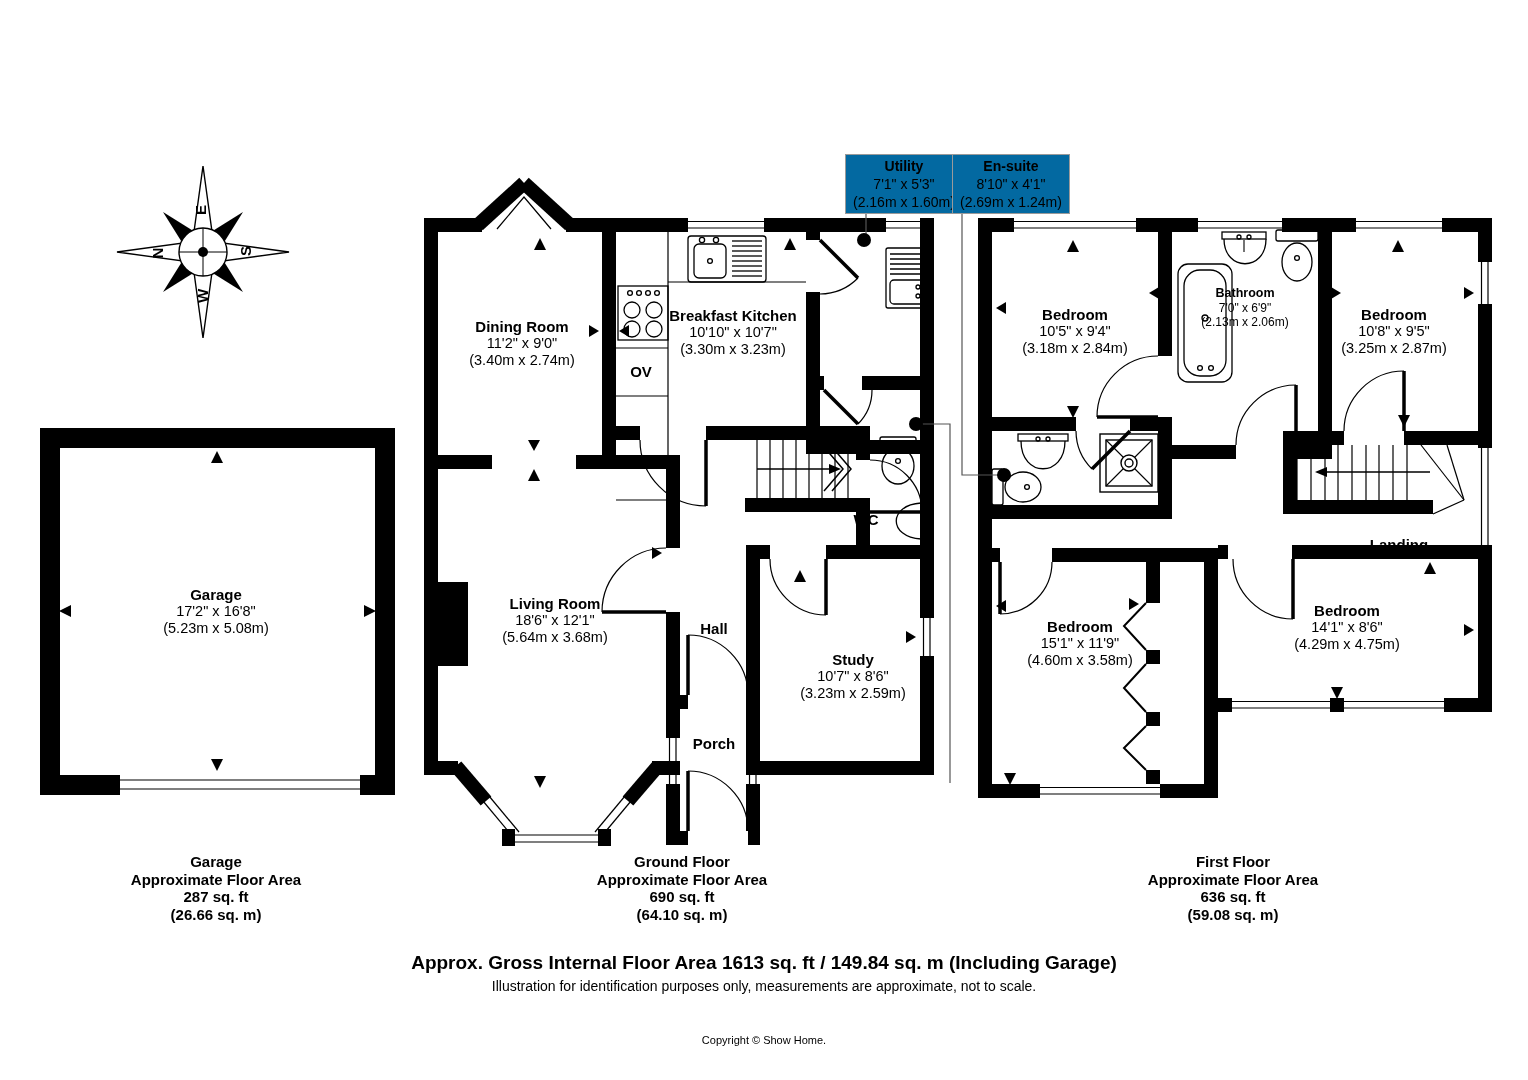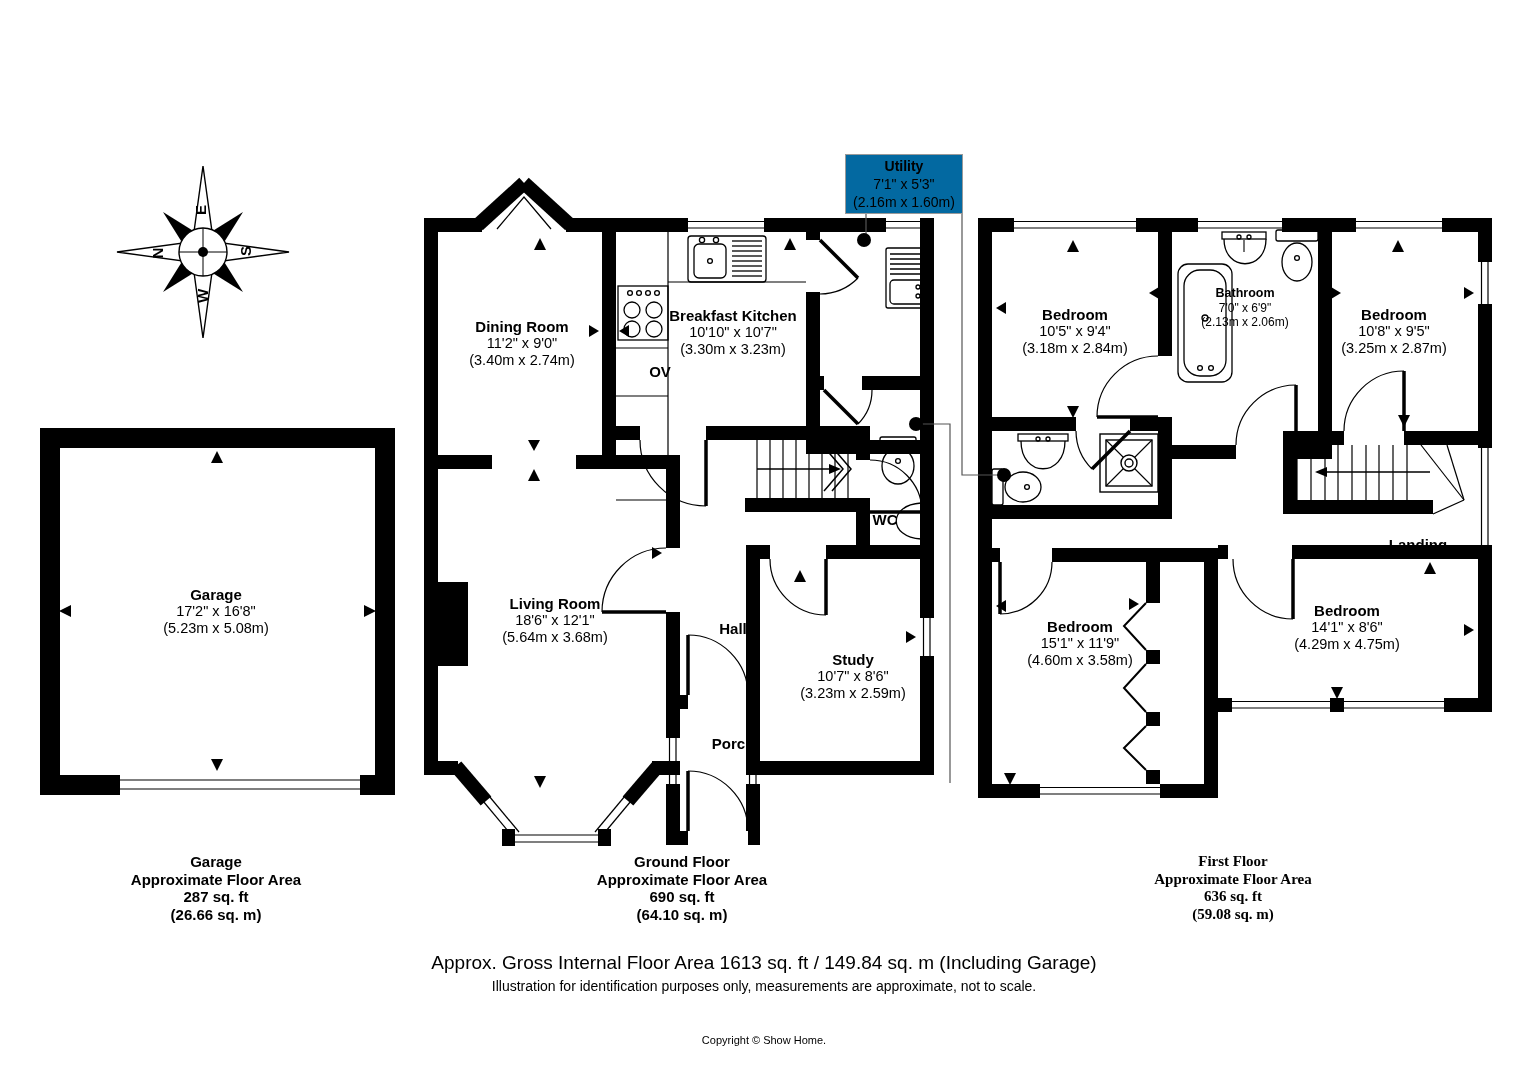--- a/index.html
+++ b/index.html
@@ -4,27 +4,27 @@
 <style>
   html,body{margin:0;padding:0;background:#fff;}
   #canvas{position:relative;width:1528px;height:1080px;background:#fff;overflow:hidden;
           font-family:"Liberation Sans",sans-serif;color:#000;}
   svg{position:absolute;left:0;top:0;}
   .room-label{position:absolute;transform:translateX(-50%);text-align:center;white-space:nowrap;
               font-weight:700;font-size:15px;line-height:17px;}
   .room-label .rd{font-weight:400;font-size:14.5px;}
   .room-label.small{font-size:12.5px;line-height:14.5px;}
   .room-label.small .rd{font-size:12px;}
-  .tag{position:absolute;transform:translateX(-50%);font-weight:700;font-size:15px;white-space:nowrap;margin-left:19px;}
+  .tag{position:absolute;transform:translateX(-50%);font-weight:700;font-size:15px;white-space:nowrap;}
   .callout{position:absolute;background:#0369a1;border:1.5px solid #9a9a9a;text-align:center;
            padding:2px 7px;font-size:14px;line-height:18px;white-space:nowrap;z-index:3;}
   .callout .cn{font-weight:700;}
   .area-block{position:absolute;transform:translateX(-50%);text-align:center;font-weight:700;
               font-size:15px;line-height:17.5px;white-space:nowrap;}
-  .footer-title{position:absolute;transform:translateX(-50%);font-weight:400;font-size:19px;white-space:nowrap;}
+  .footer-title{position:absolute;transform:translateX(-50%);font-weight:700;font-size:19px;white-space:nowrap;}
   .footer-sub{position:absolute;transform:translateX(-50%);font-size:14px;white-space:nowrap;}
   .footer-copy{position:absolute;transform:translateX(-50%);font-size:11px;white-space:nowrap;margin-top:31px;}
 </style>
 </head>
 <body>
 
 <div id="canvas">
 
 <svg width="1528" height="1080" viewBox="0 0 1528 1080">
 
@@ -512,37 +512,42 @@
   </div>
 
   <div class="tag" style="left:1399px;top:536px;">Landing</div>
 
   <div class="callout" style="left:845px;top:154px;">
     <div class="cn">Utility</div>
     <div>7'1" x 5'3"</div>
     <div>(2.16m x 1.60m)</div>
   </div>
 
+  <div class="callout" style="left:952px;top:154px;">
+    <div class="cn">En-suite</div>
+    <div>8'10" x 4'1"</div>
+    <div>(2.69m x 1.24m)</div>
+  </div>
 
 
   <div class="area-block" style="left:216px;top:853px;">
     <div>Garage</div>
     <div>Approximate Floor Area</div>
     <div>287 sq. ft</div>
     <div>(26.66 sq. m)</div>
   </div>
 
   <div class="area-block" style="left:682px;top:853px;">
     <div>Ground Floor</div>
     <div>Approximate Floor Area</div>
     <div>690 sq. ft</div>
     <div>(64.10 sq. m)</div>
   </div>
 
-  <div class="area-block" style="left:1233px;top:853px;font-family:Liberation Serif, serif;">
+  <div class="area-block" style="left:1233px;top:853px;">
     <div>First Floor</div>
     <div>Approximate Floor Area</div>
     <div>636 sq. ft</div>
     <div>(59.08 sq. m)</div>
   </div>
 
   <div class="footer-title" style="left:764px;top:952px;">Approx. Gross Internal Floor Area 1613 sq. ft / 149.84 sq. m (Including Garage)</div>
   <div class="footer-sub" style="left:764px;top:978px;">Illustration for identification purposes only, measurements are approximate, not to scale.</div>
   <div class="footer-copy" style="left:764px;top:1003px;">Copyright © Show Home.</div>
 

